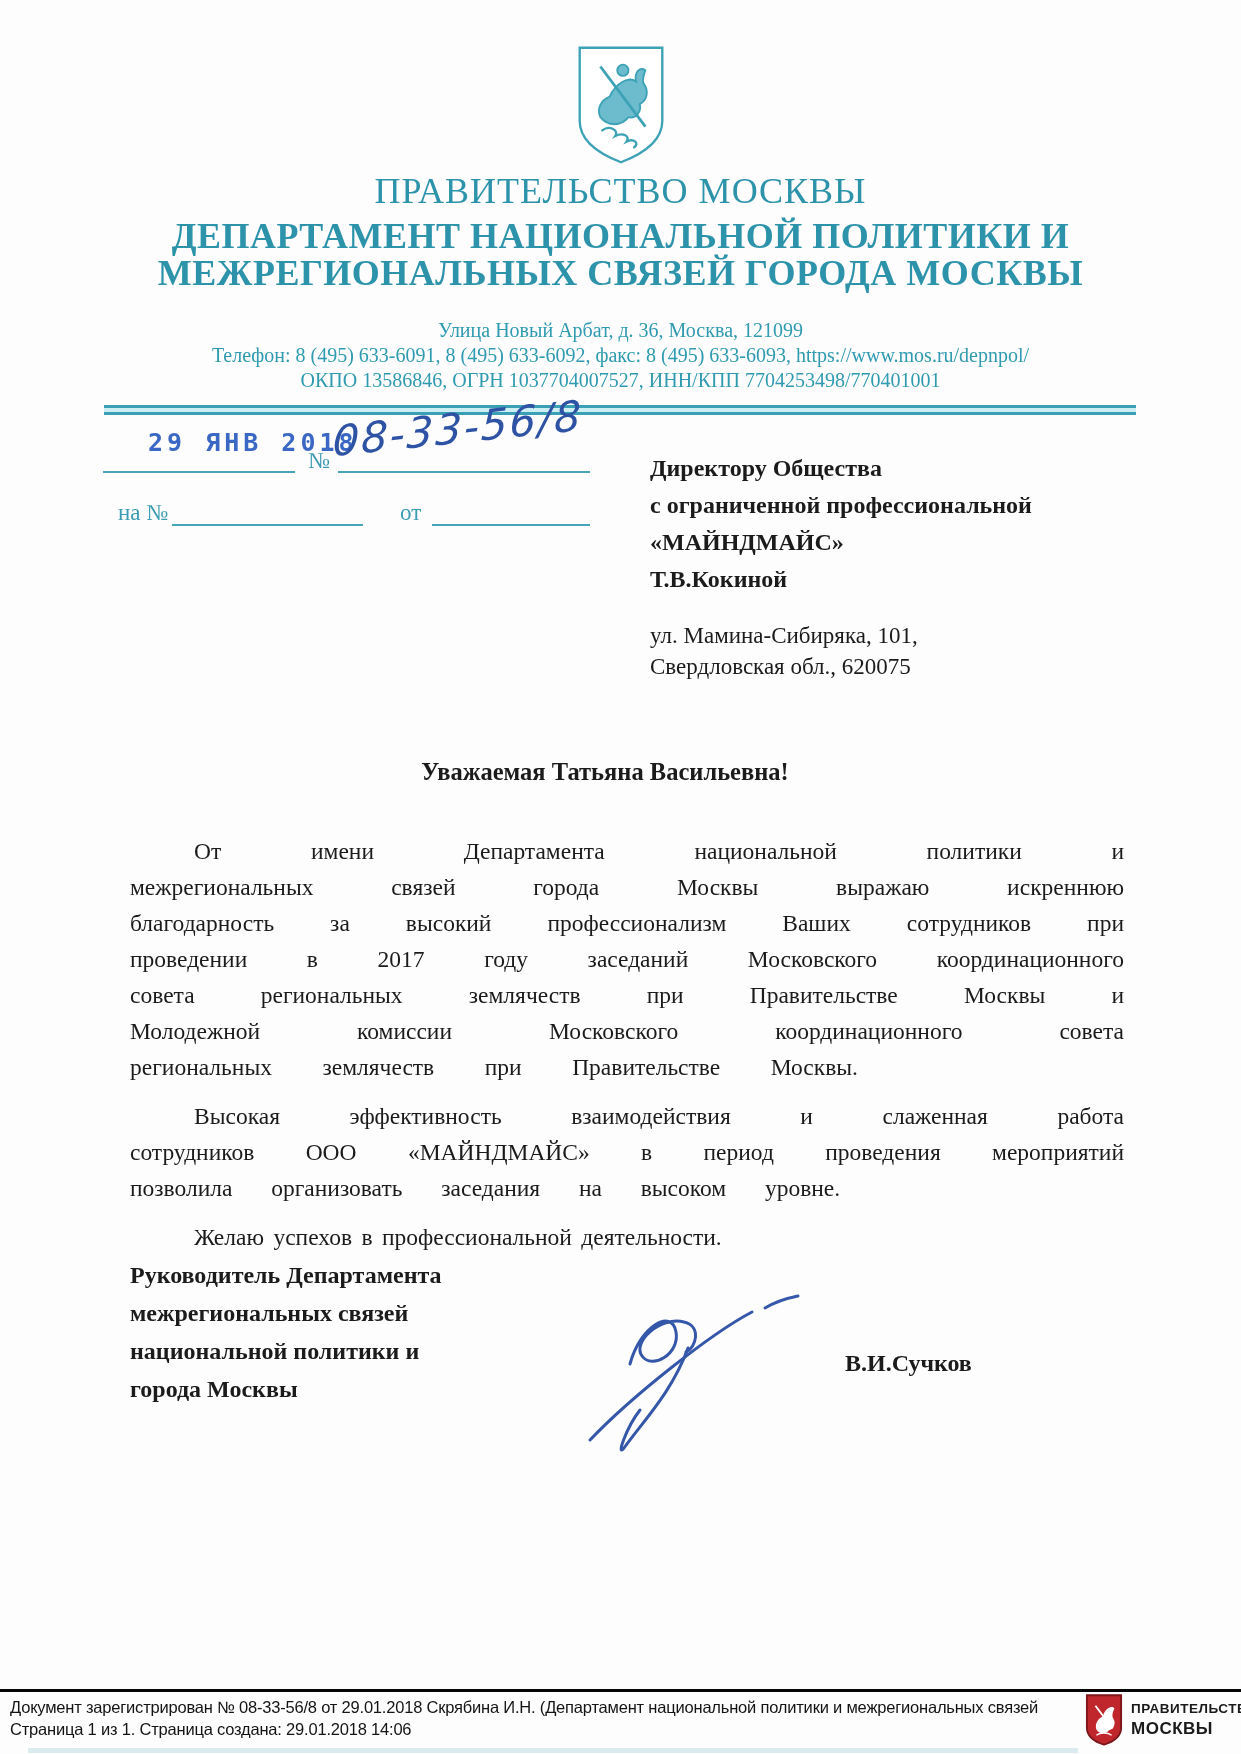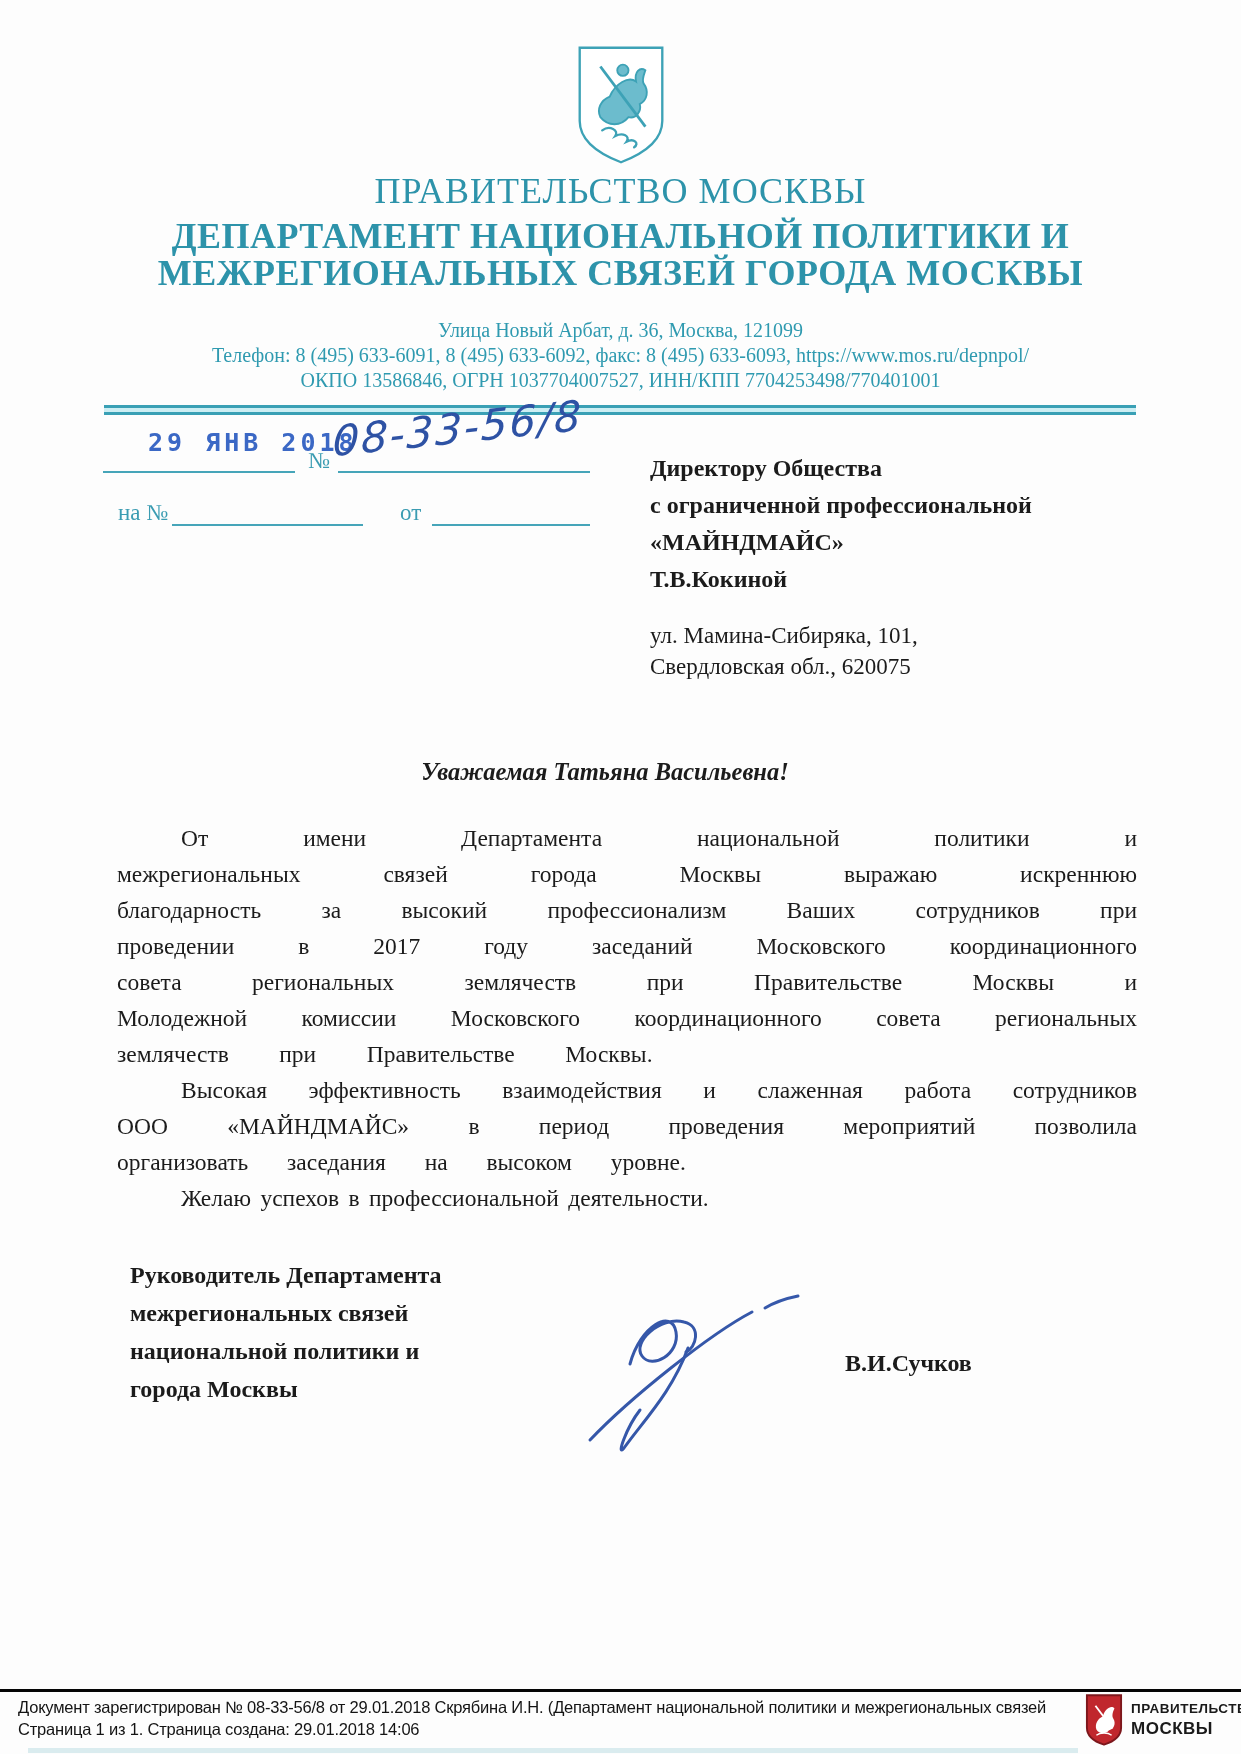--- a/index.html
+++ b/index.html
@@ -39,39 +39,39 @@
     font-family:"DejaVu Sans",sans-serif;font-style:italic;font-size:42px;
     color:#2e52a4;transform:rotate(-6deg) skewX(-8deg);letter-spacing:2px;white-space:nowrap;
   }
   
   .recipient{position:absolute;left:650px;top:450px;width:460px;}
   .recipient .b{font-weight:bold;font-size:24px;line-height:37px;}
   .recipient .addr{margin-top:22px;font-size:23px;line-height:31px;}
   
   .salutation{
     position:absolute;left:115px;top:758px;width:980px;text-align:center;
-    font-weight:bold;font-size:24.5px;font-style:italic;
+    font-weight:bold;font-size:24.5px;
   }
   .body-text{position:absolute;left:117px;top:820px;width:1020px;font-size:23.5px;line-height:36px;text-align:justify;}
-  .body-text p{margin:0;text-indent:64px;}
+  .body-text p{margin:13px;text-indent:64px;}
   .p-wide{word-spacing:1.9em;}
   .p-med{word-spacing:1.4em;}
   .p-norm{word-spacing:.15em;}
   
   .sign-title{position:absolute;left:130px;top:1256px;font-weight:bold;font-size:24px;line-height:38px;}
   .sign-name{position:absolute;left:845px;top:1350px;font-weight:bold;font-size:24px;}
   .sig-scribble{position:absolute;left:560px;top:1268px;width:260px;height:190px;}
   
   .footer-bar{position:absolute;left:0;top:1689px;width:1241px;height:3px;background:#050505;}
   .footer-text{
     position:absolute;left:10px;top:1696px;width:1070px;height:52px;overflow:hidden;
     font-family:"Liberation Sans",sans-serif;font-size:16.5px;line-height:22px;color:#141414;
     letter-spacing:-.2px;
   }
-  .footer-text div{white-space:nowrap;margin-left:8px;}
+  .footer-text div{white-space:nowrap;}
   .gov-badge{position:absolute;left:1085px;top:1692px;display:flex;align-items:center;gap:8px;}
   .gov-labels{font-family:"Liberation Sans",sans-serif;color:#1a1a1a;line-height:1.25;}
   .gov-l1{font-size:13.5px;font-weight:700;letter-spacing:.5px;}
   .gov-l2{font-size:17px;font-weight:800;letter-spacing:.5px;}
   .bottom-stripe{position:absolute;left:28px;top:1748px;width:1050px;height:5px;background:#d4e9ec;opacity:.85;}
 </style>
 </head>
 <body>
 
 <div class="page">

